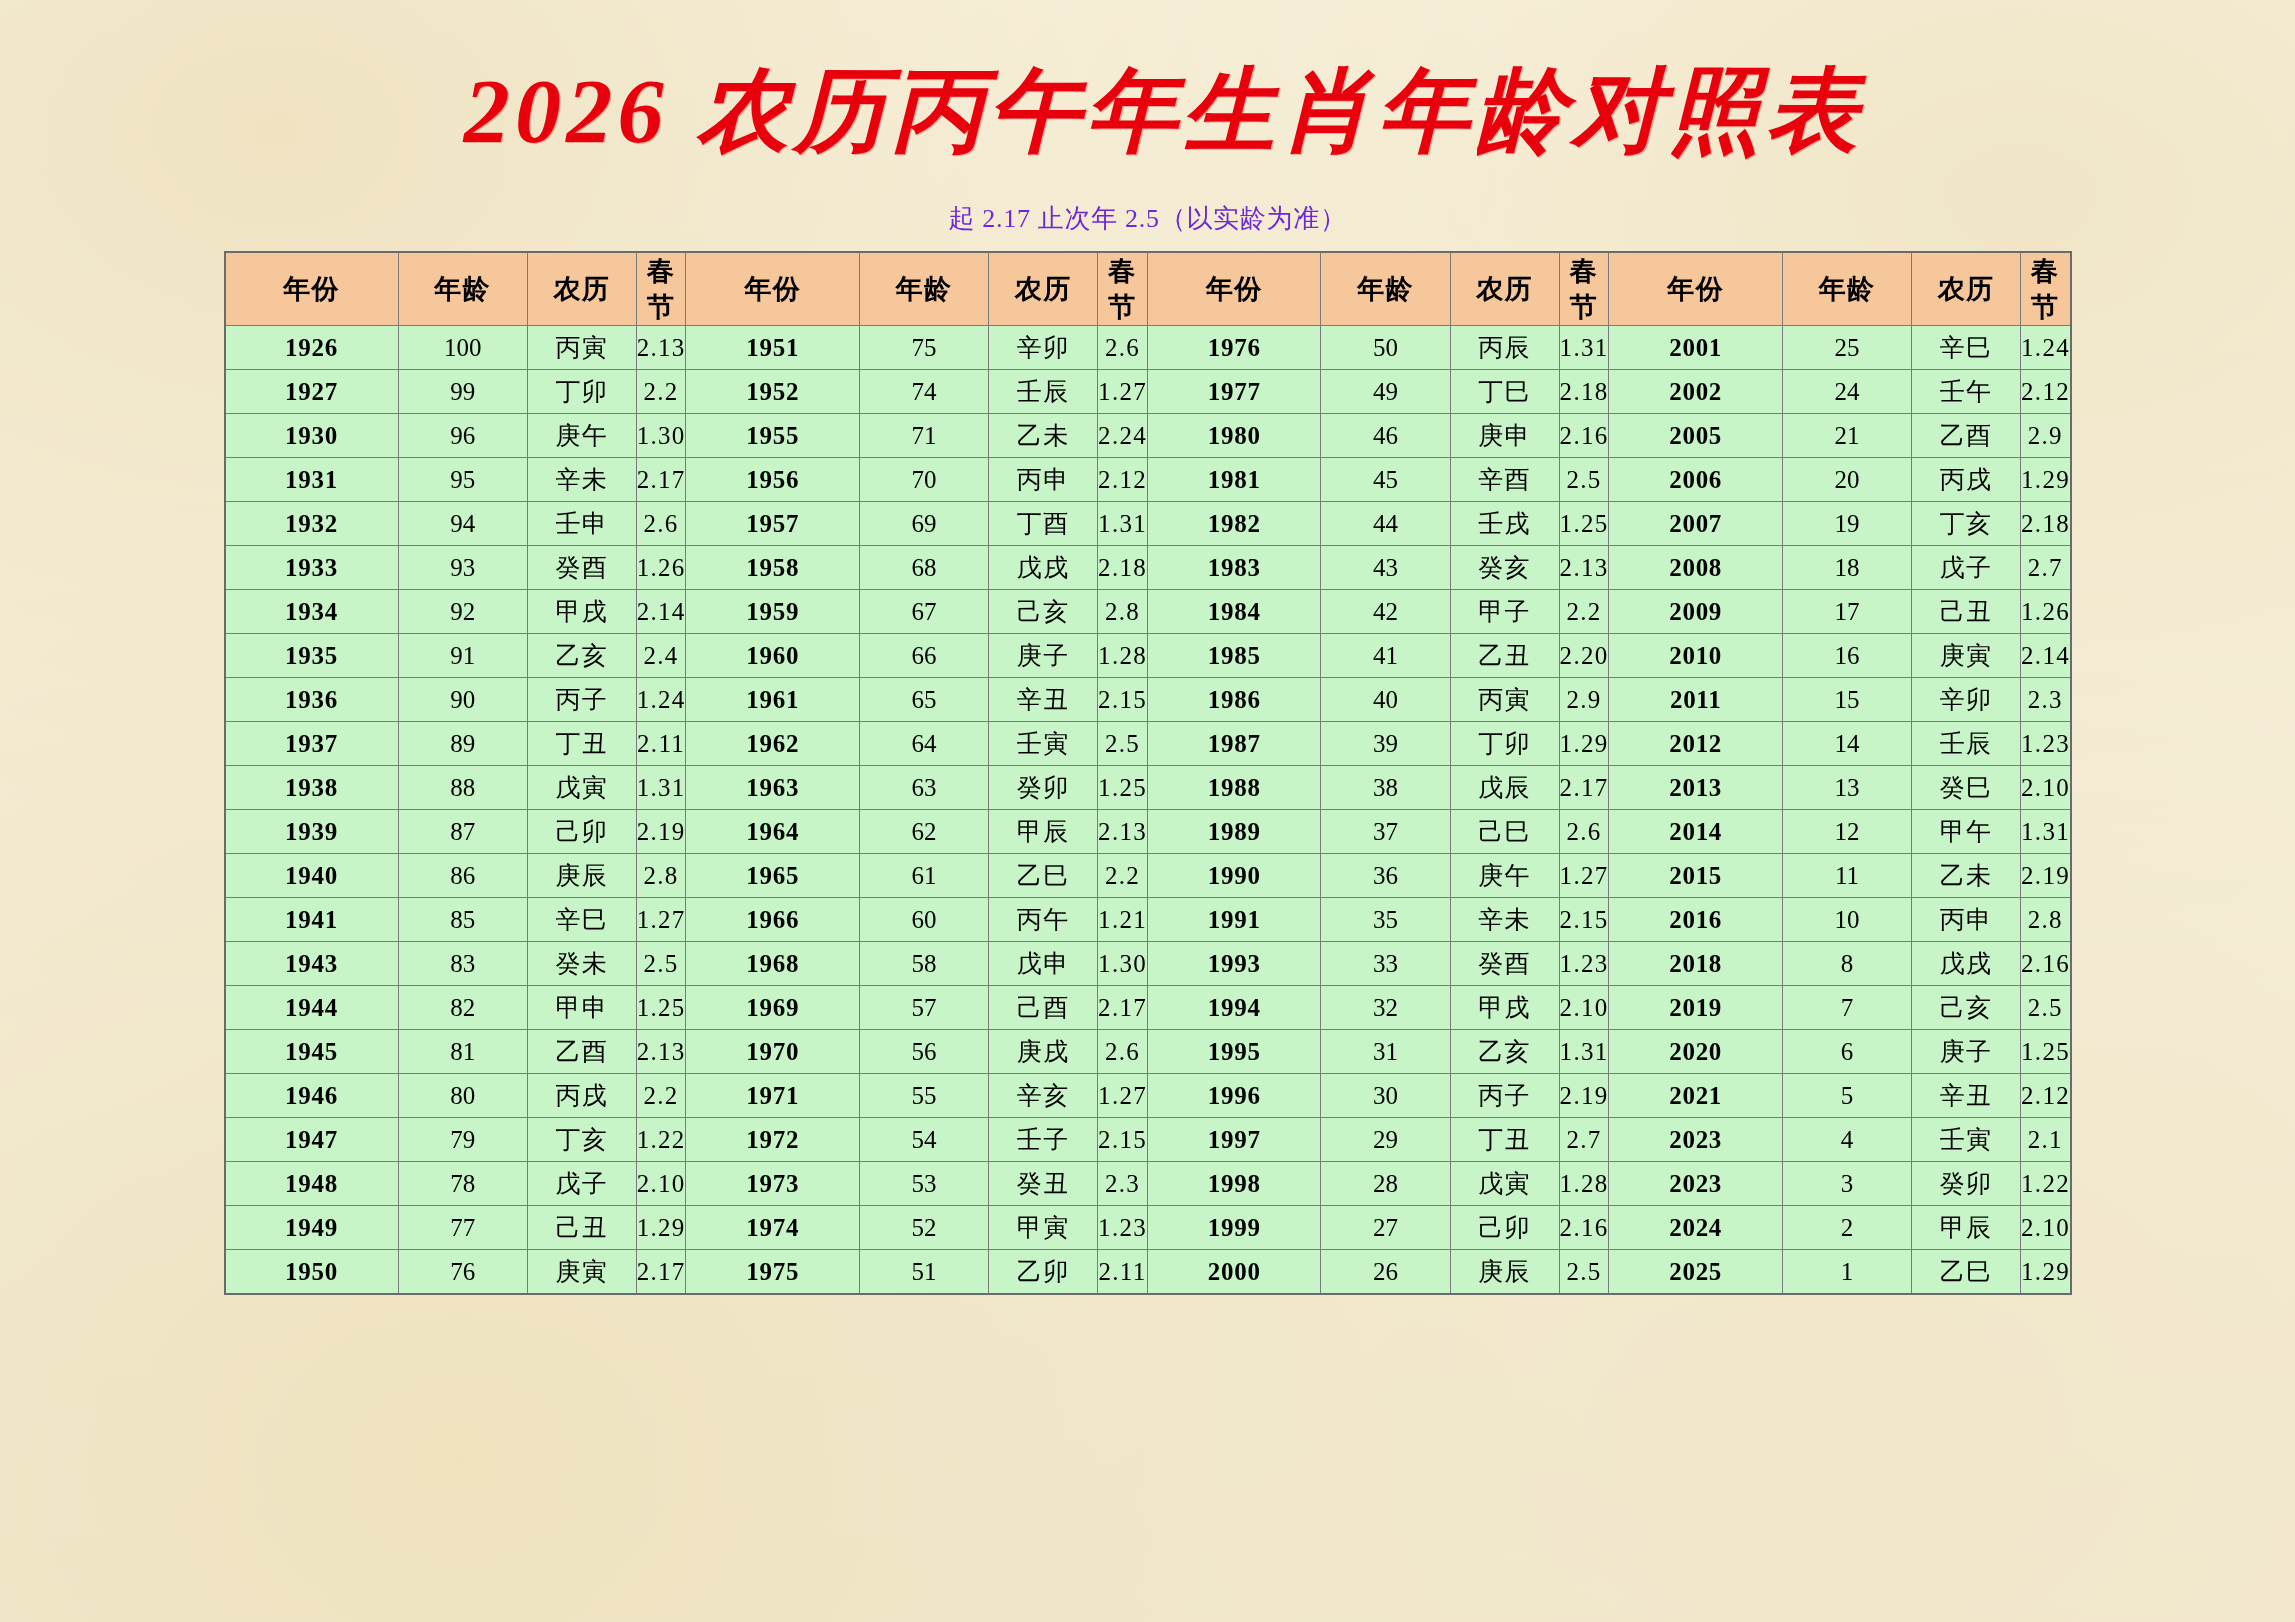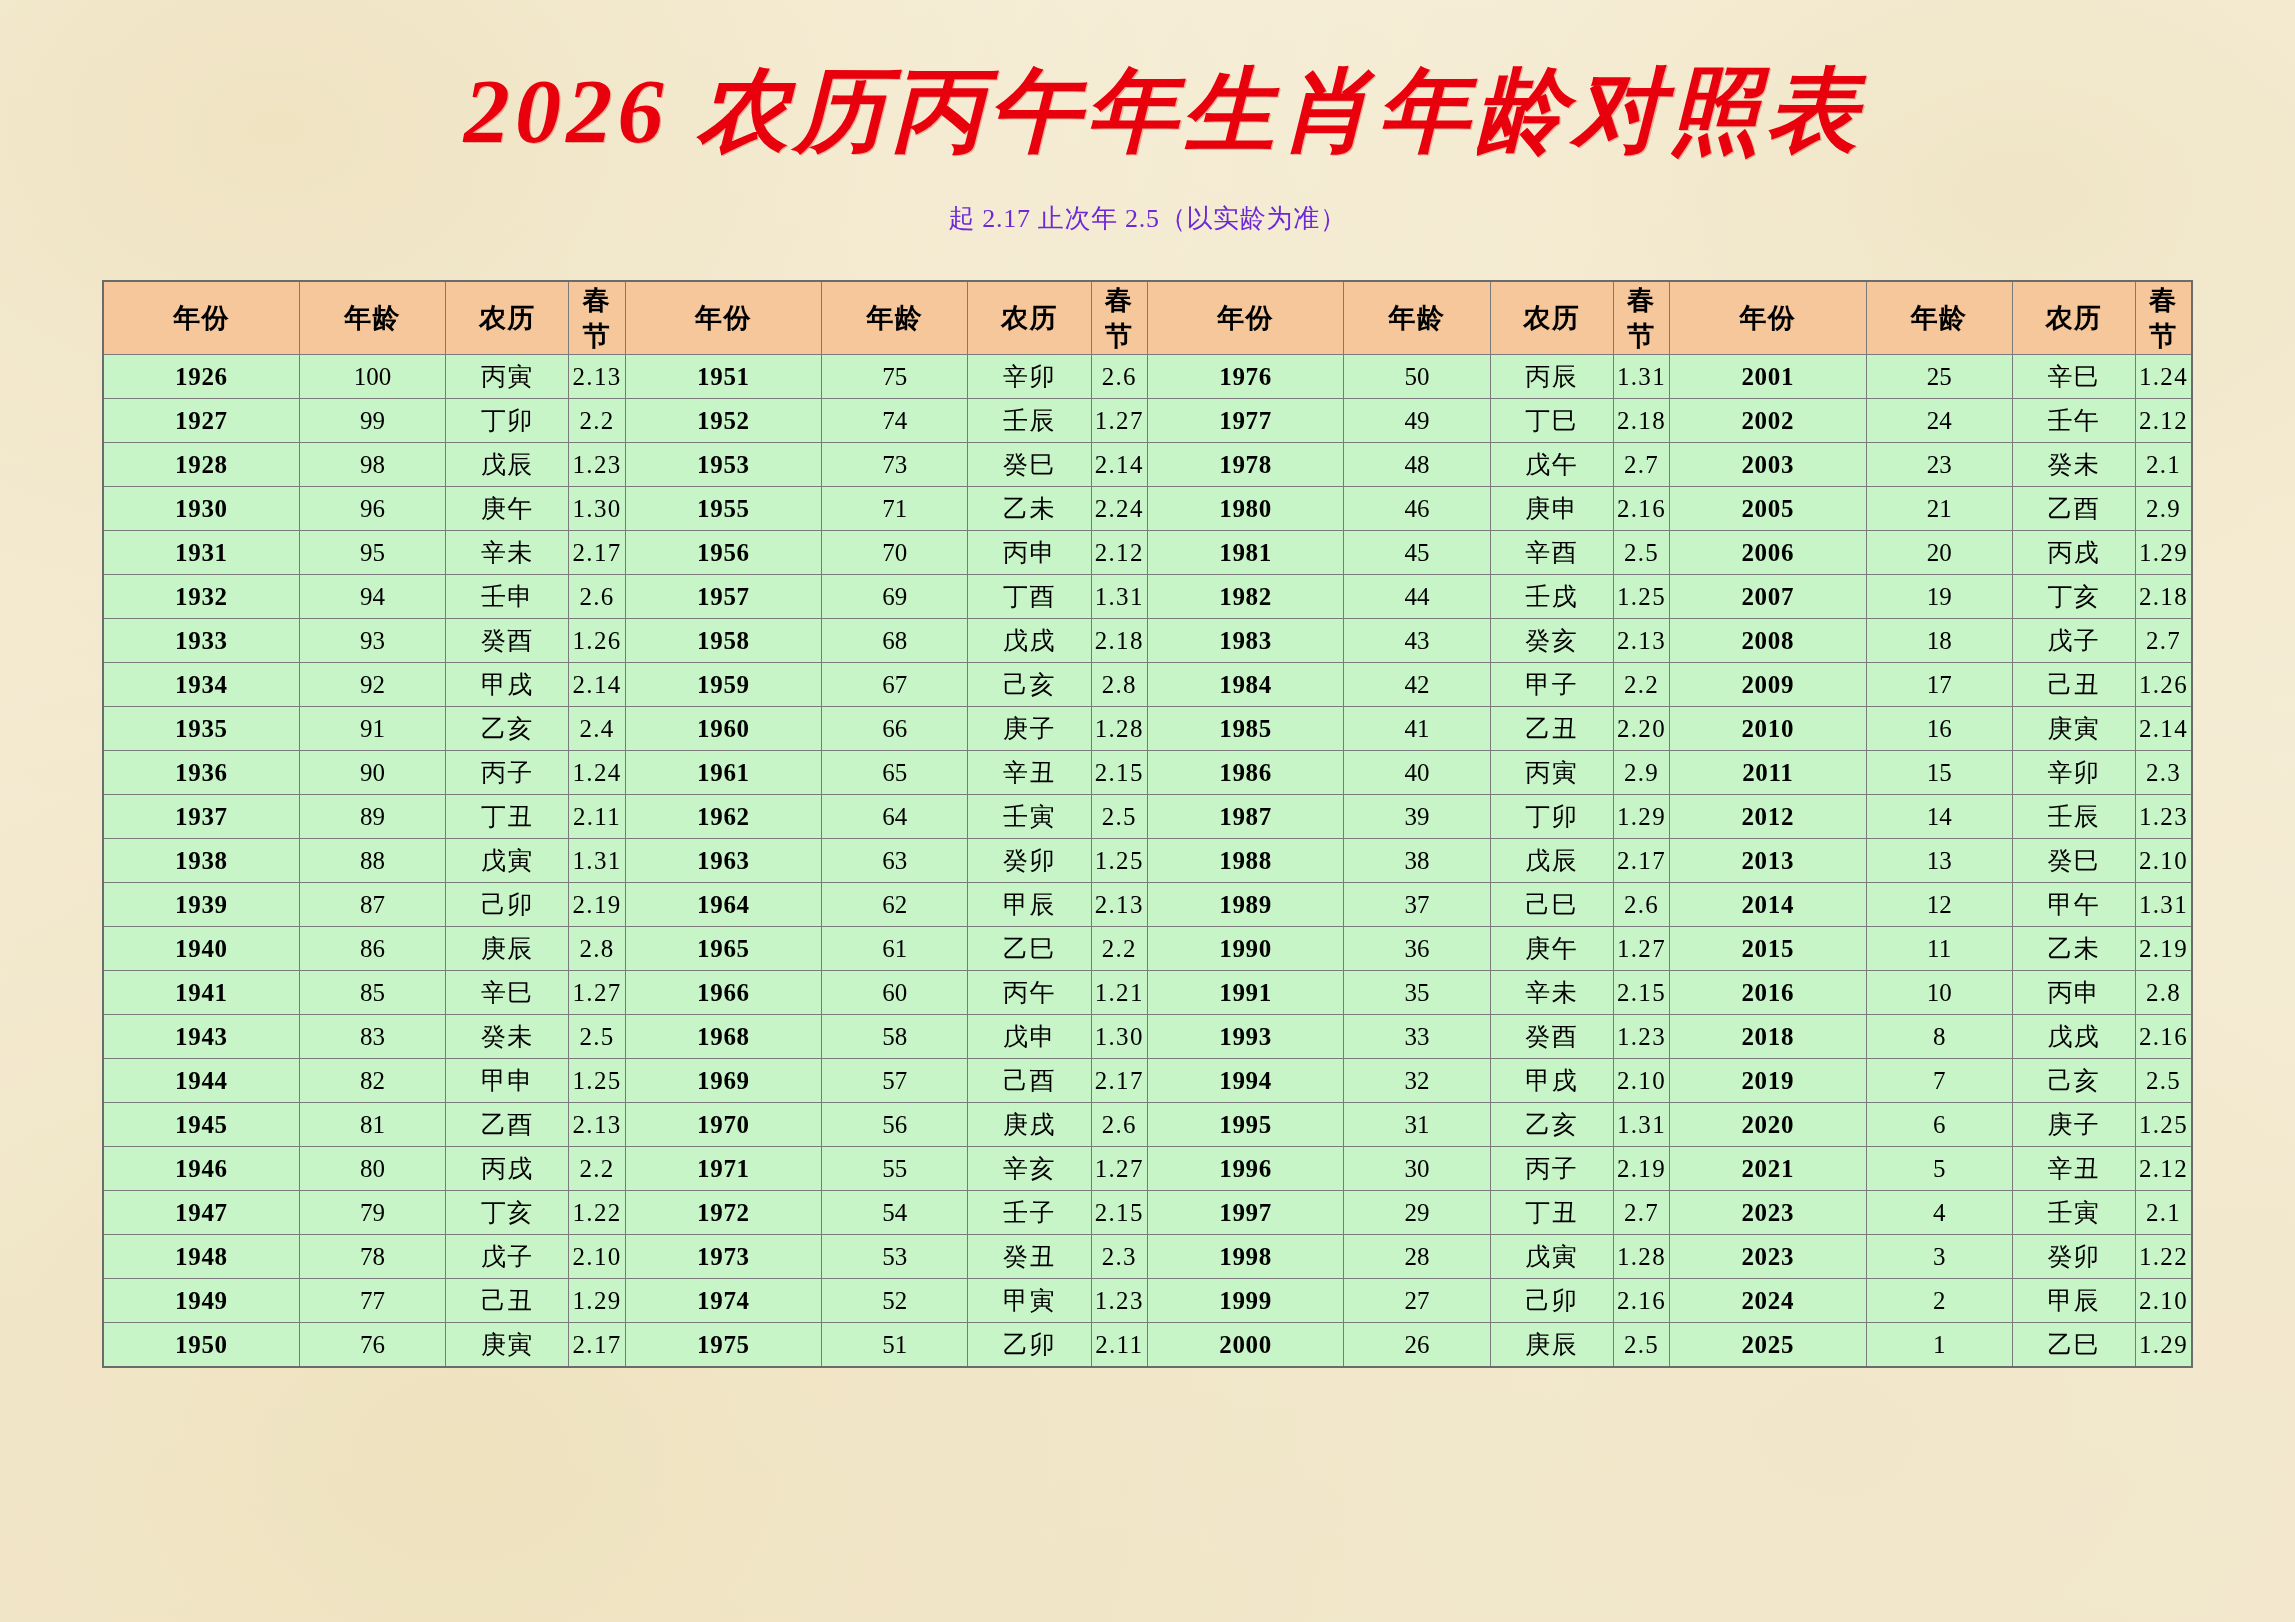--- a/index.html
+++ b/index.html
@@ -40,22 +40,22 @@
   }
   .subtitle {
     text-align: center;
     color: #6d28d9;
     font-size: 26px;
     font-family: "Liberation Serif", "DejaVu Serif", serif;
     margin-top: 44px;
     letter-spacing: 0.7px;
   }
   .table-wrap {
-    margin: 44px auto 0 auto;
-    width: 2091px;
+    margin: 15px auto 0 auto;
+    width: 1848px;
   }
   table.zodiac {
     border-collapse: collapse;
     width: 100%;
     table-layout: fixed;
     border: 2px solid #6b6b6b;
   }
   table.zodiac th, table.zodiac td {
     border: 1.3px solid #7a7a7a;
     text-align: center;
@@ -177,38 +177,20 @@
             <td class="year">1977</td>
             <td class="age">49</td>
             <td class="ganzhi">丁巳</td>
             <td class="cj">2.18</td>
             <td class="year">2002</td>
             <td class="age">24</td>
             <td class="ganzhi">壬午</td>
             <td class="cj">2.12</td>
           </tr>
           <tr>
-            <td class="year">1928</td>
-            <td class="age">98</td>
-            <td class="ganzhi">戊辰</td>
-            <td class="cj">1.23</td>
-            <td class="year">1953</td>
-            <td class="age">73</td>
-            <td class="ganzhi">癸巳</td>
-            <td class="cj">2.14</td>
-            <td class="year">1978</td>
-            <td class="age">48</td>
-            <td class="ganzhi">戊午</td>
-            <td class="cj">2.7</td>
-            <td class="year">2003</td>
-            <td class="age">23</td>
-            <td class="ganzhi">癸未</td>
-            <td class="cj">2.1</td>
-          </tr>
-          <tr>
             <td class="year">1930</td>
             <td class="age">96</td>
             <td class="ganzhi">庚午</td>
             <td class="cj">1.30</td>
             <td class="year">1955</td>
             <td class="age">71</td>
             <td class="ganzhi">乙未</td>
             <td class="cj">2.24</td>
             <td class="year">1980</td>
             <td class="age">46</td>

